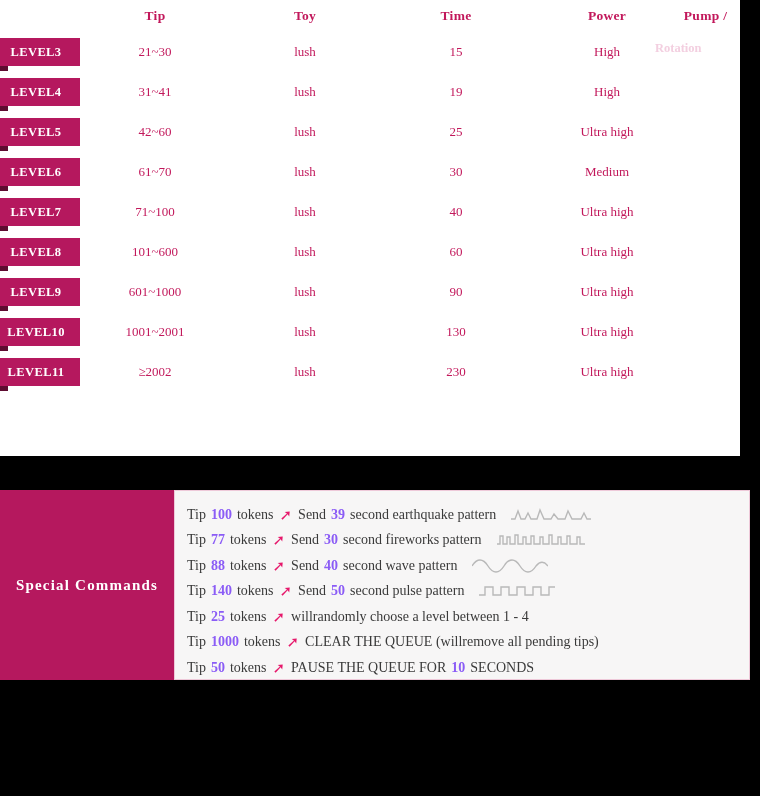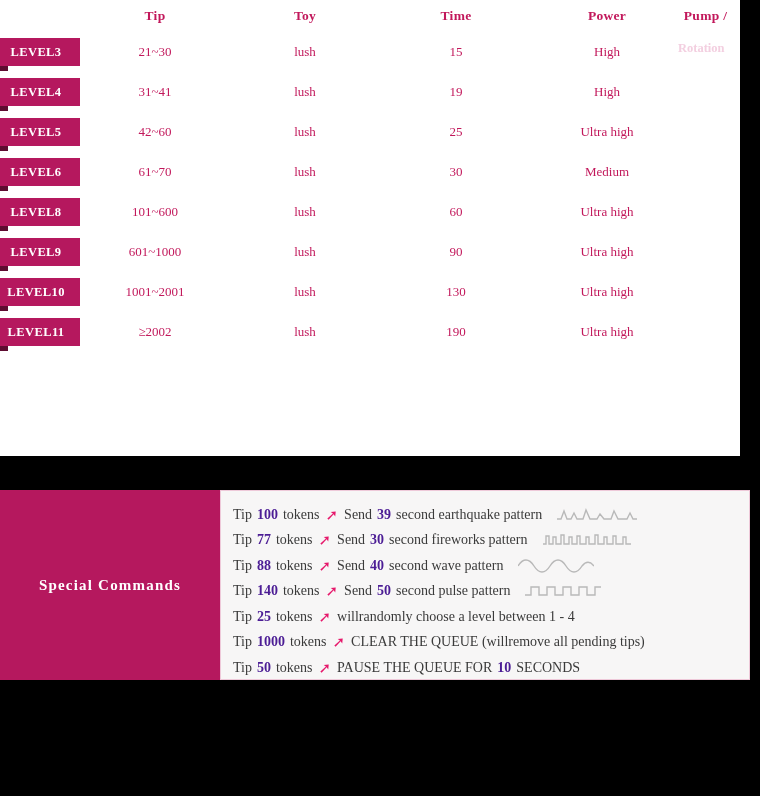--- a/index.html
+++ b/index.html
@@ -91,40 +91,40 @@
     background: #5e0c31;
   }
 
   .pump-head {
     text-align: right;
     padding-right: 12px;
     white-space: nowrap;
   }
   .pump-sub {
     position: absolute;
-    left: 678px;
+    left: 655px;
     top: 41px;
     font-family: "Liberation Serif", serif;
     font-size: 12.5px;
     color: #f3cfe0;
     font-weight: bold;
   }
 
   
   #special-panel {
     position: absolute;
     left: 0;
     top: 490px;
     width: 750px;
     height: 190px;
     display: flex;
     background: transparent;
   }
   #special-label-box {
-    width: 220px;
+    width: 174px;
     height: 190px;
     background: #b5185e;
     display: flex;
     align-items: center;
     justify-content: center;
   }
   #special-label {
     color: #ffffff;
     font-family: "Liberation Serif", serif;
     font-size: 15px;
@@ -143,21 +143,21 @@
     display: flex;
     align-items: center;
     height: 25.5px;
     font-family: "Liberation Serif", serif;
     font-size: 14px;
     color: #3a3a3a;
     white-space: nowrap;
   }
   .cmd-row .w { margin-right: 5px; }
   .cmd-row .amt {
-    color: #4c1d95;
+    color: #8b5cf6;
     font-weight: bold;
     margin-right: 5px;
   }
   .cmd-row .arrow {
     color: #e6186b;
     font-size: 15px;
     margin: 0 6px 0 1px;
   }
   .wave {
     margin-left: 10px;
@@ -224,20 +224,30 @@
             <span class="level-tag">LEVEL6</span>
           </td>
         <td>61~70</td>
         <td>lush</td>
         <td>30</td>
         <td>Medium</td>
         <td></td>
       </tr>
       <tr>
         <td class="level-cell">
+            <span class="level-tag">LEVEL7</span>
+          </td>
+        <td>71~100</td>
+        <td>lush</td>
+        <td>40</td>
+        <td>Ultra high</td>
+        <td></td>
+      </tr>
+      <tr>
+        <td class="level-cell">
             <span class="level-tag">LEVEL8</span>
           </td>
         <td>101~600</td>
         <td>lush</td>
         <td>60</td>
         <td>Ultra high</td>
         <td></td>
       </tr>
       <tr>
         <td class="level-cell">
@@ -258,21 +268,21 @@
         <td>130</td>
         <td>Ultra high</td>
         <td></td>
       </tr>
       <tr>
         <td class="level-cell">
             <span class="level-tag">LEVEL11</span>
           </td>
         <td>≥2002</td>
         <td>lush</td>
-        <td>190</td>
+        <td>230</td>
         <td>Ultra high</td>
         <td></td>
       </tr>
     </tbody>
   </table>
   <div class="pump-sub">Rotation</div>
 </div>
 
 <div id="special-panel">
   <div id="special-label-box">

